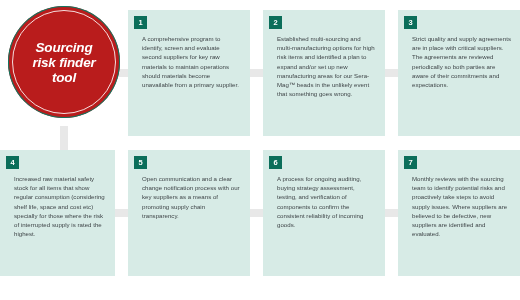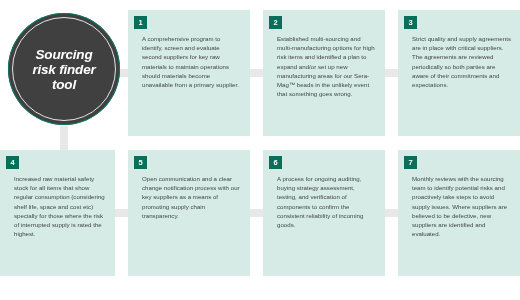--- a/index.html
+++ b/index.html
@@ -12,23 +12,23 @@
   }
   #canvas{position:absolute;left:0;top:0;width:520px;height:300px;}
 
   
   .connector{position:absolute;background:#e8e8e8;}
   .conn-h{height:8px;}
   .conn-v{width:8px;}
 
   
   .circle-wrap{
-    position:absolute;left:8px;top:13px;width:112px;height:112px;
+    position:absolute;left:8px;top:6px;width:112px;height:112px;
     border-radius:50%;
-    background:#404040;
+    background:#b91c1c;
     box-shadow:inset 0 0 0 1px #0b7862;
   }
   .circle-ring{
     position:absolute;left:4px;top:4px;right:4px;bottom:4px;
     border-radius:50%;
     border:1px solid rgba(255,255,255,.85);
     box-sizing:border-box;
   }
   .circle-label{
     position:absolute;left:0;top:0;right:0;bottom:0;

